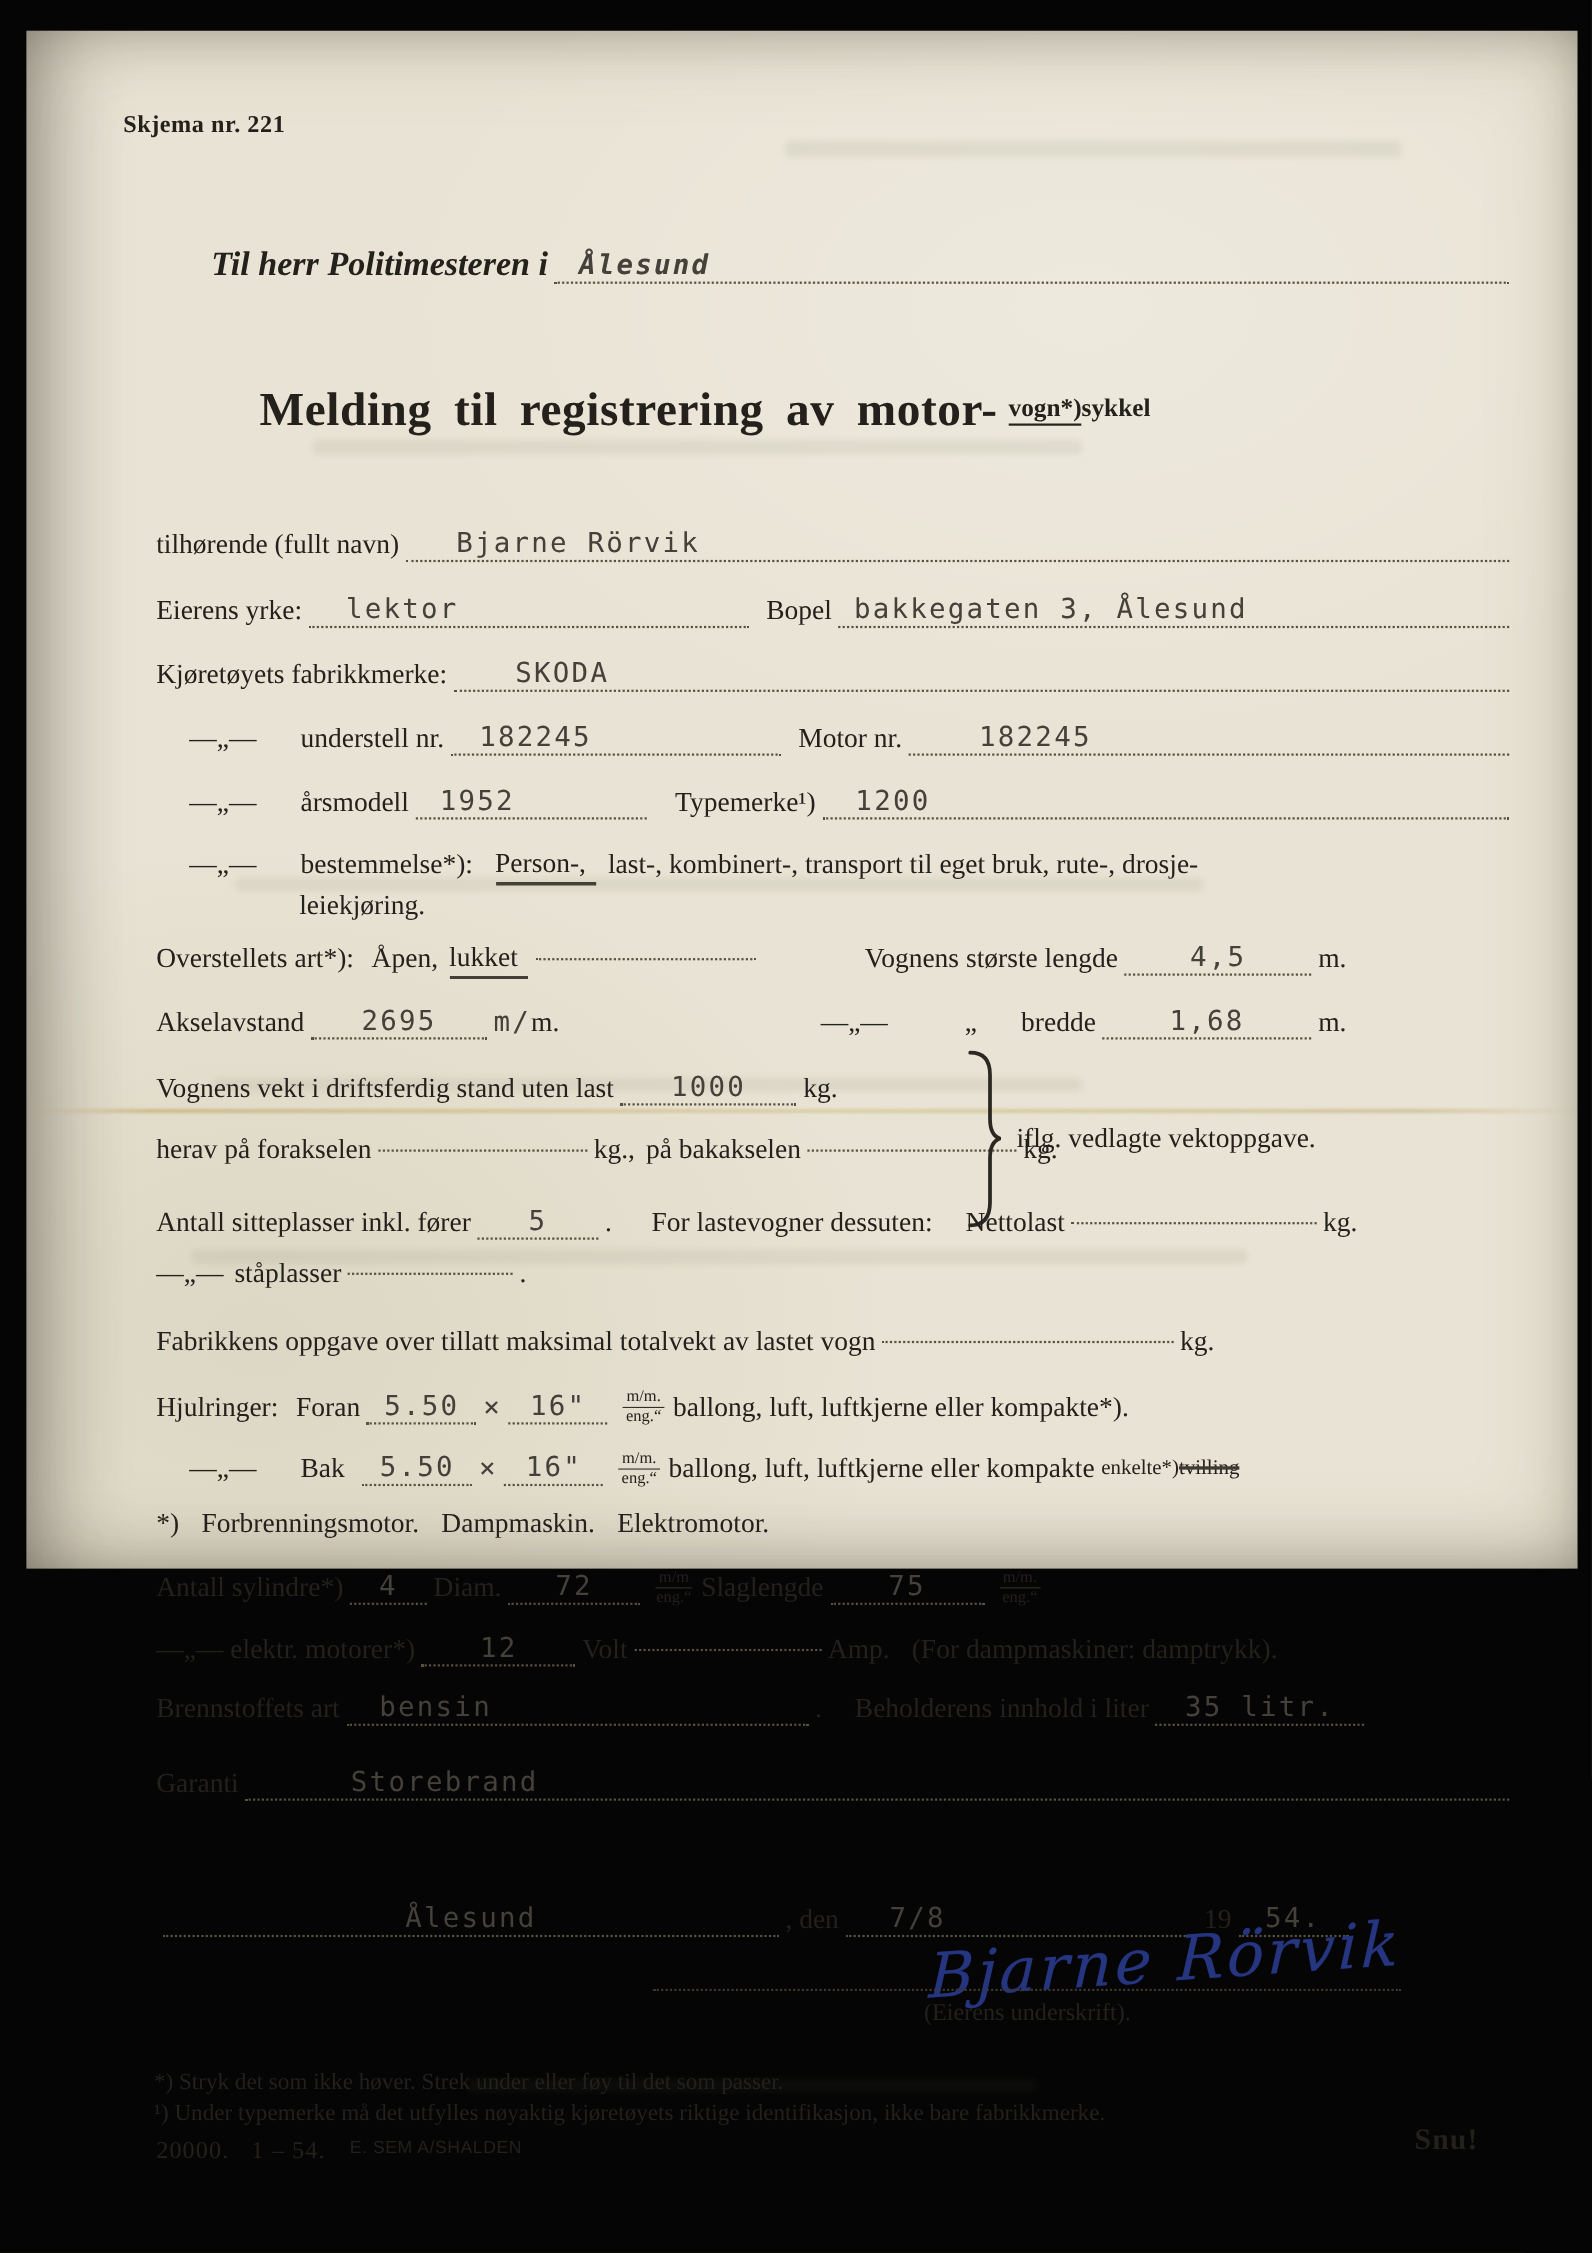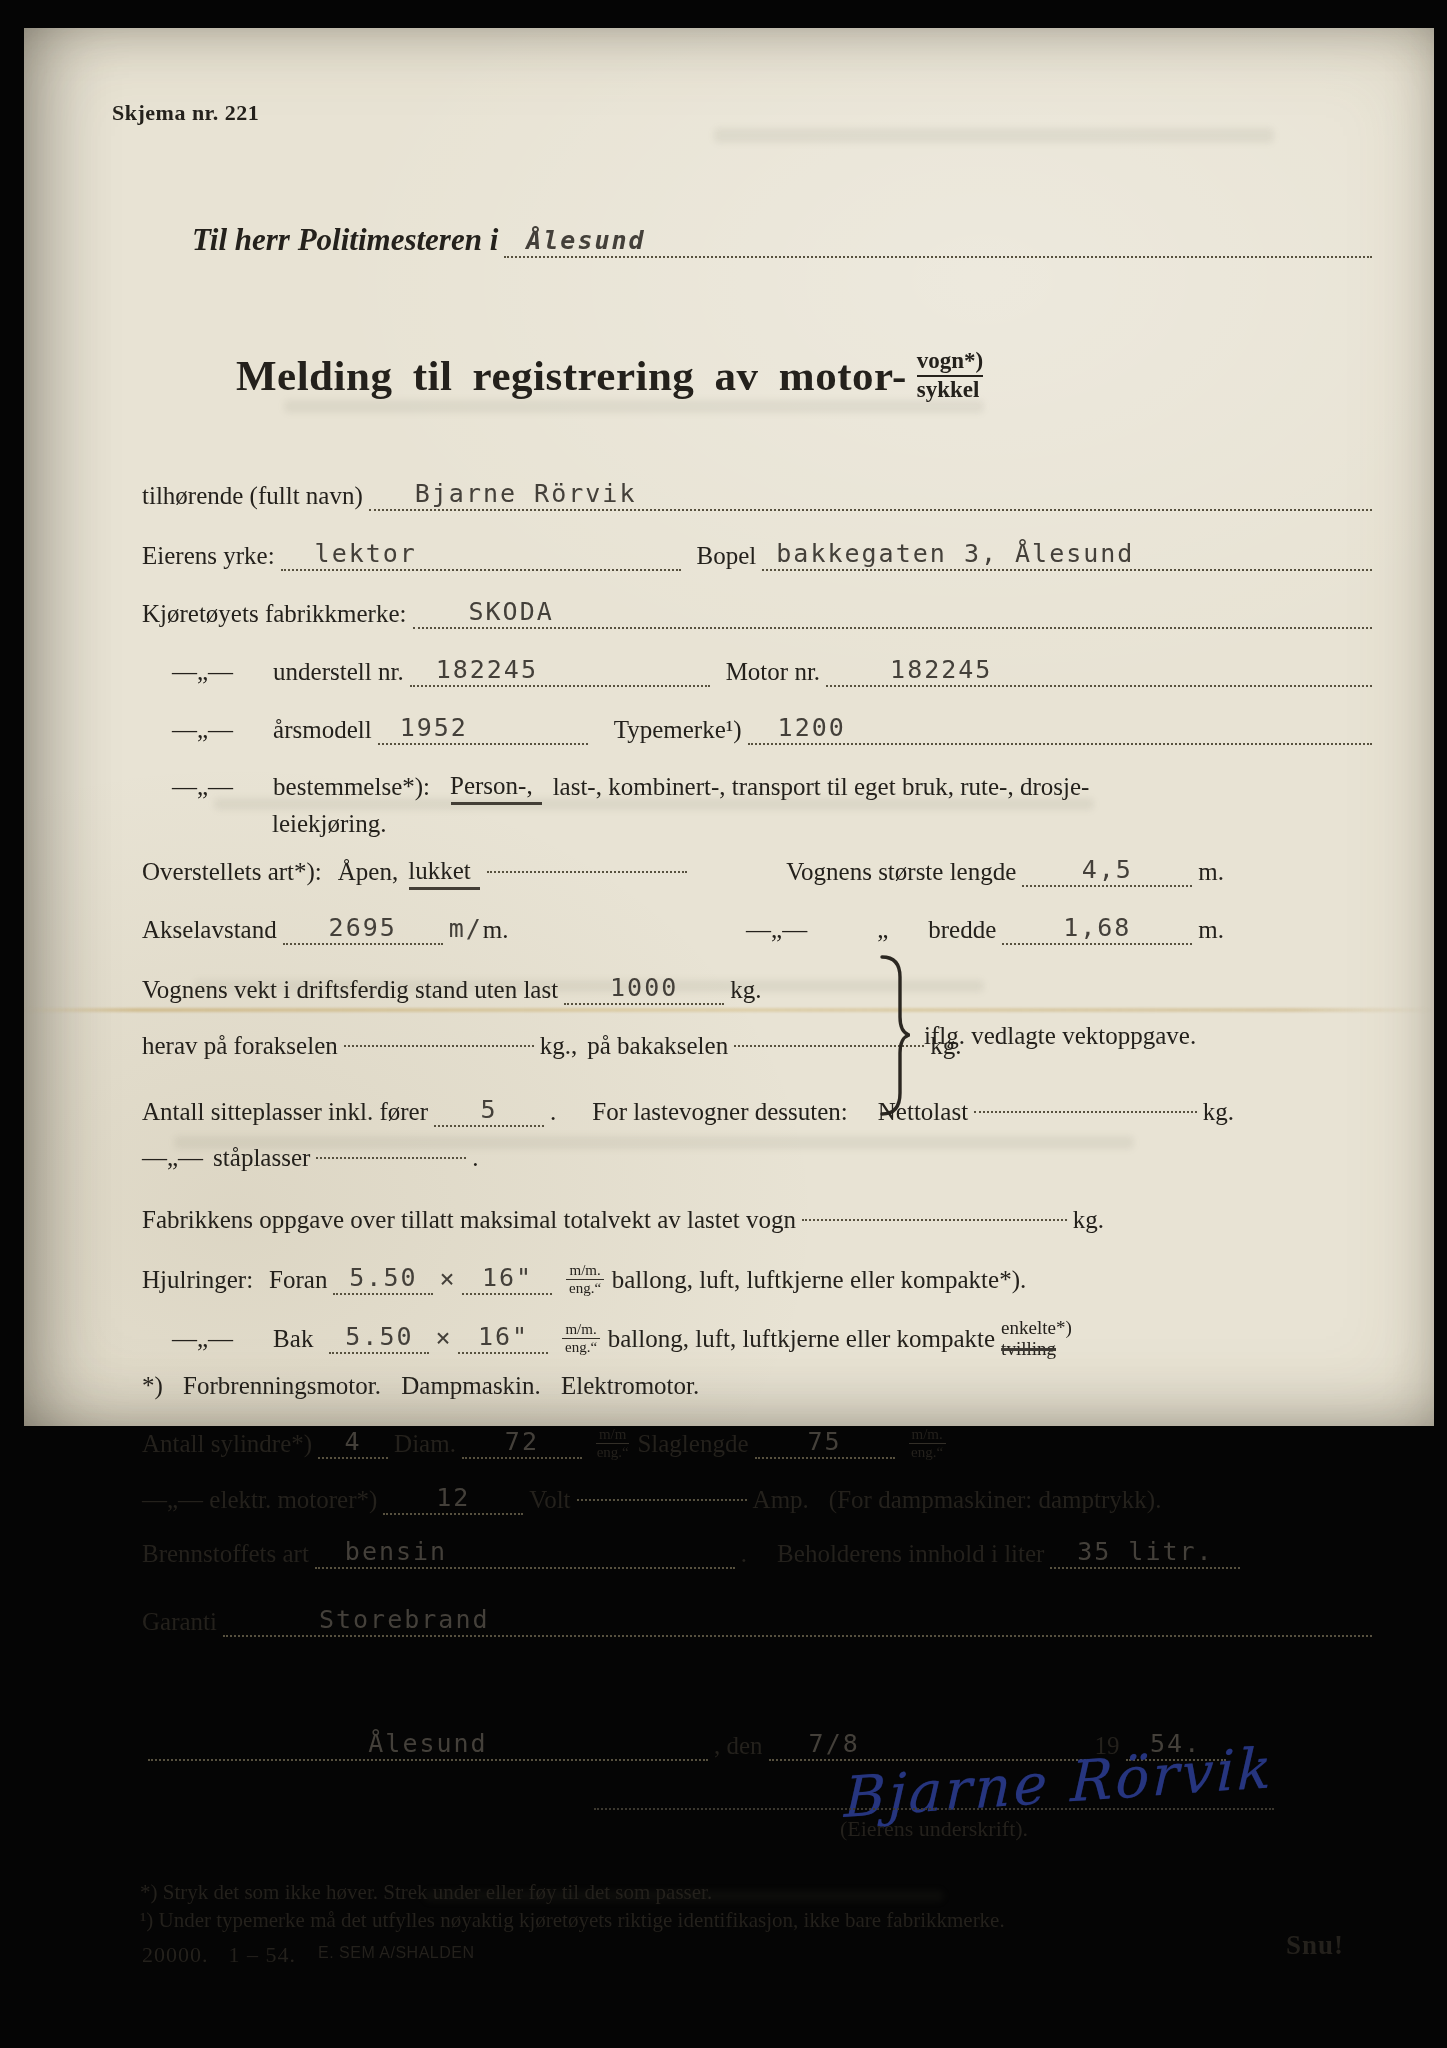--- a/index.html
+++ b/index.html
@@ -20,21 +20,21 @@
   }
   .crease{position:absolute;left:0;right:0;top:980px;height:4px;
     background:linear-gradient(90deg, rgba(190,160,95,0), rgba(195,165,100,.55) 8%, rgba(215,195,145,.6) 50%, rgba(190,160,95,.4) 90%, rgba(190,160,95,0));
     filter:blur(1px);}
   .bleed{position:absolute;background:rgba(95,90,72,.085);filter:blur(3px);border-radius:5px;}
   .skjema{position:absolute;left:88px;top:72px;font-size:22px;font-weight:700;letter-spacing:.5px;}
   .addressee{position:absolute;left:168px;top:194px;right:56px;display:flex;align-items:flex-end;
     font-size:31px;font-style:italic;font-weight:600;white-space:nowrap;}
   .title{position:absolute;left:212px;top:320px;display:flex;align-items:center;
     font-size:43px;font-weight:700;letter-spacing:.5px;word-spacing:9px;white-space:nowrap;}
-  .stack{display:inline-flex;flex-direction:column;align-items:flex-start;
+  .stack{display:inline-flex;flex-direction:row;align-items:flex-start;
     font-size:23px;font-weight:700;line-height:1.12;margin-left:10px;letter-spacing:0;word-spacing:0;}
   .stack .st-top{border-bottom:2px solid #26221c;padding-bottom:1px;}
   .line{position:absolute;left:118px;right:56px;display:flex;align-items:center;
     font-size:25px;white-space:nowrap;}
   .fill{display:inline-flex;align-items:flex-end;border-bottom:2px dotted #57513f;
     margin:0 6px;flex:0 0 auto;}
   .fill.grow{flex:1 1 auto;}
   .fill.center{justify-content:center;}
   .typed{font-family:"DejaVu Sans Mono",monospace;font-size:25px;color:#44403a;
     letter-spacing:2px;position:relative;top:-1px;}
@@ -43,21 +43,21 @@
   .g40{width:40px;flex:none}.g70{width:70px;flex:none}
   .w70{width:70px}.w90{width:90px}.w100{width:100px}.w110{width:110px}.w120{width:120px}
   .w140{width:140px}.w150{width:150px}.w160{width:160px}.w170{width:170px}.w190{width:190px}
   .w200{width:200px}.w220{width:220px}.w250{width:250px}.w320{width:320px}.w420{width:420px}
   .w560{width:560px}
   .u-heavy{box-shadow:0 4px 0 -1px #433e36;padding-bottom:2px;padding-right:10px;}
   .strike{text-decoration:line-through;text-decoration-thickness:3px;text-decoration-color:#3d3933;}
   .frac{display:inline-flex;flex-direction:column;align-items:center;font-size:15px;
     line-height:1.15;margin:0 8px;flex:none;}
   .frac .ft{border-bottom:1.5px solid #332f28;padding:0 3px;}
-  .sidestack{display:inline-flex;flex-direction:column;align-items:flex-start;font-size:19px;
+  .sidestack{display:inline-flex;flex-direction:row;align-items:flex-start;font-size:19px;
     line-height:1.1;margin-left:6px;flex:none;}
   .ws-wide{word-spacing:14px;}
   .indent130{margin-left:130px;}
   .brace-group{position:absolute;left:852px;top:925px;display:flex;align-items:center;height:165px;}
   .brace-note{font-size:25px;margin-left:14px;}
   .sig{position:absolute;left:820px;top:1722px;font-family:"DejaVu Serif",serif;font-style:italic;
     font-size:56px;color:#26357f;transform:rotate(-4deg) skewX(-6deg);letter-spacing:3px;
     text-shadow:0 0 1px rgba(38,53,127,.6);}
   .sigline{position:absolute;left:570px;top:1758px;width:680px;height:22px;
     border-bottom:2px dotted #3c382f;}

